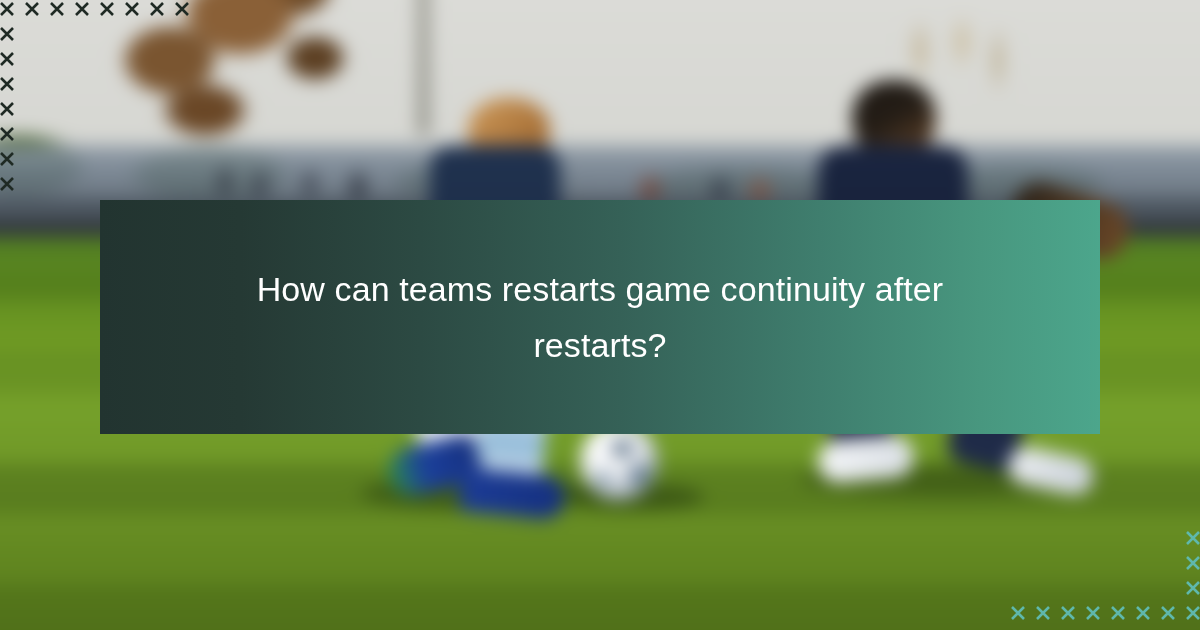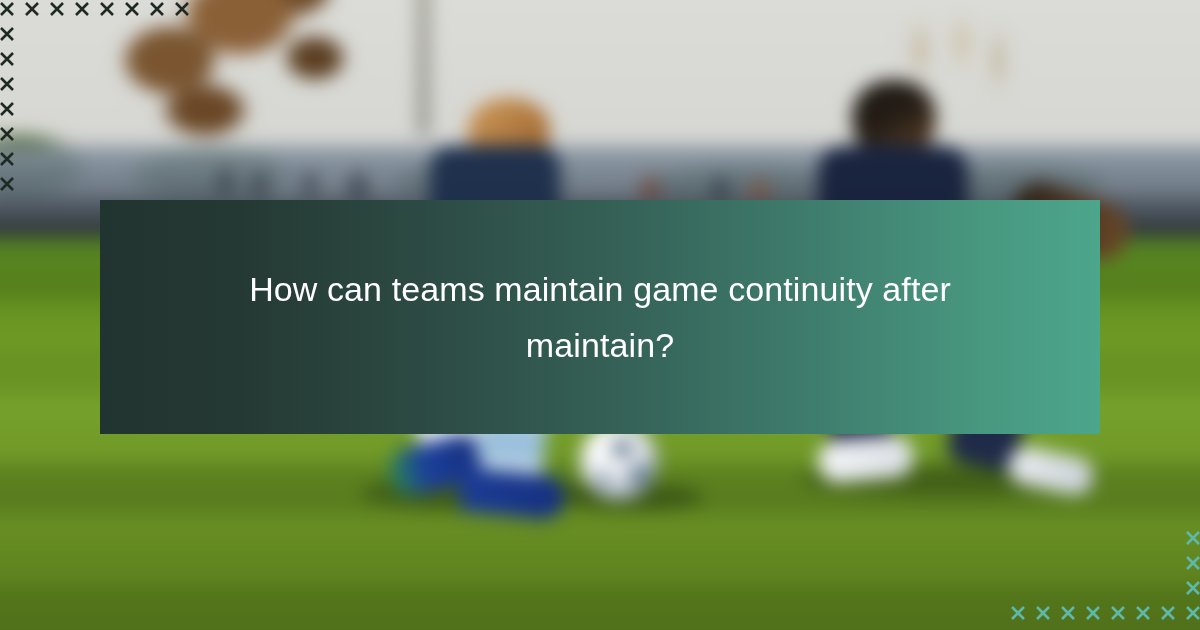--- a/index.html
+++ b/index.html
@@ -431,16 +431,16 @@
       <use href="#xm-teal" x="71" y="76"></use>
       <use href="#xm-teal" x="96" y="76"></use>
       <use href="#xm-teal" x="121" y="76"></use>
       <use href="#xm-teal" x="146" y="76"></use>
       <use href="#xm-teal" x="171" y="76"></use>
       <use href="#xm-teal" x="196" y="76"></use>
     </svg>
   </div>
 
   <div id="banner">
-    <h1 id="headline">How can teams maintain game continuity after maintain?</h1>
+    <h1 id="headline">How can teams restarts game continuity after restarts?</h1>
   </div>
 
 </div>
 
 </body></html>

